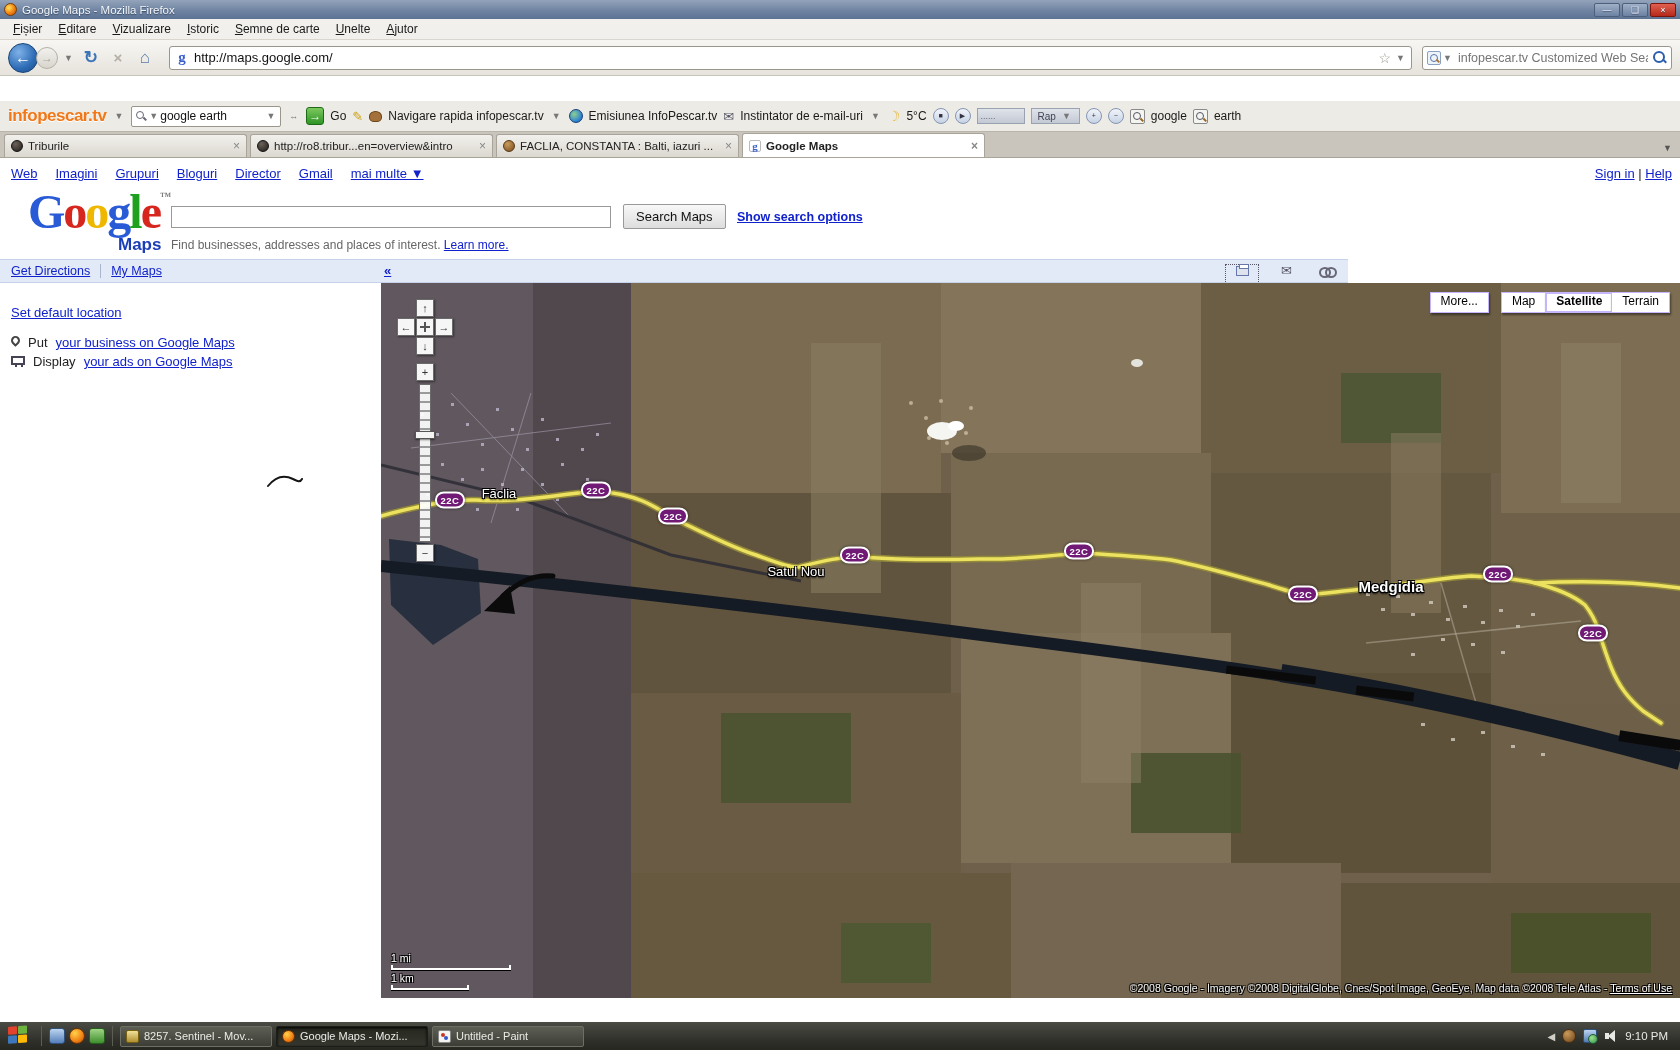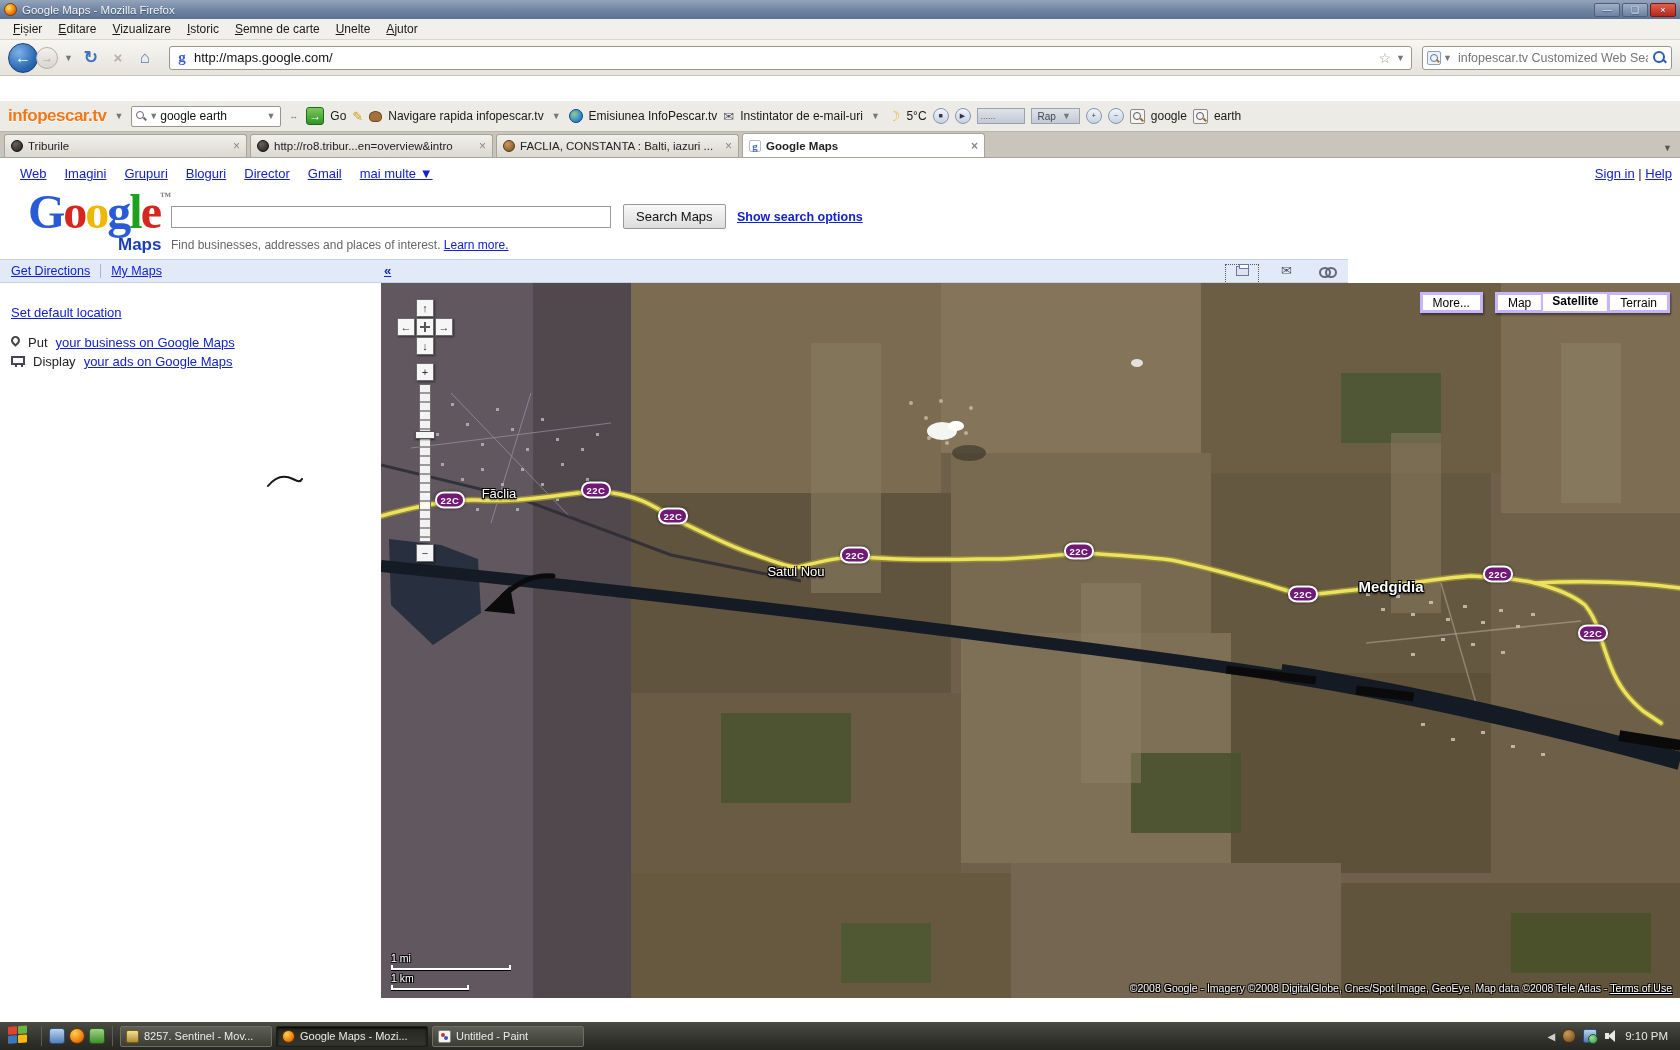--- a/index.html
+++ b/index.html
@@ -101,21 +101,21 @@
   .tico { width:12px; height:12px; border-radius:50%; flex:0 0 12px; }
   .tico.dark { background:radial-gradient(circle at 35% 30%, #6a625a, #221d18); border:1px solid #111; }
   .tico.brown { background:radial-gradient(circle at 35% 30%, #c89a5a, #7a4d1e); border:1px solid #583812; }
   .tico.gmap { background:#fff; border:1px solid #bbb; border-radius:2px; color:#3a5fcd; font-family:"Liberation Serif",serif;
     font-weight:bold; font-size:11px; line-height:11px; text-align:center; }
   .alltabs { margin-left:auto; color:#555; font-size:9px; padding:0 4px 4px 0; }
 
   
   .content { position:absolute; left:0; top:158px; width:1680px; height:840px; background:#fff; }
   a, .link { color:#1122cc; text-decoration:underline; cursor:pointer; }
-  .gheader { position:absolute; left:11px; top:8px; display:flex; gap:18px; font-size:13px;margin-left:9px; }
+  .gheader { position:absolute; left:11px; top:8px; display:flex; gap:18px; font-size:13px; }
   .gheader-right { position:absolute; right:8px; top:8px; font-size:13px; color:#222; }
   .logo { position:absolute; left:28px; top:26px; font-family:"Liberation Serif",serif; font-weight:bold; font-size:48px; letter-spacing:-2px; }
   .logo .tm { font-size:11px; vertical-align:28px; color:#777; letter-spacing:0; }
   .logo-maps { position:absolute; left:118px; top:77px; font-size:17px; font-weight:bold; color:#1a3db8; letter-spacing:0; }
   .q-input { position:absolute; left:171px; top:48px; width:440px; height:22px; border:1px solid #999; padding:0 4px; font-size:13px; font-family:"Liberation Sans",sans-serif; }
   .q-btn { position:absolute; left:623px; top:46px; height:25px; padding:0 12px; font-size:13px;
     background:linear-gradient(#f8f8f8,#ddd); border:1px solid #999; border-radius:2px; color:#111; }
   .q-opts { position:absolute; left:737px; top:52px; font-size:12.5px; font-weight:bold; }
   .q-hint { position:absolute; left:171px; top:80px; font-size:12px; color:#666; }
 
@@ -153,21 +153,21 @@
     text-align:center; box-shadow:0 0 3px rgba(0,0,0,.6); letter-spacing:0.5px; }
   .pan { position:absolute; left:8px; top:8px; width:70px; height:290px; }
   .pbtn { position:absolute; width:18px; height:18px; background:rgba(255,255,255,.95); border:1px solid #6b6b6b;
     color:#333; font-size:11px; line-height:16px; text-align:center; box-shadow:1px 1px 2px rgba(0,0,0,.45); }
   .pbtn.center::before { content:""; position:absolute; left:3px; top:7px; width:10px; height:2px; background:#555; }
   .pbtn.center::after { content:""; position:absolute; left:7px; top:3px; width:2px; height:10px; background:#555; }
   .ztrack { position:absolute; left:30px; top:93px; width:12px; height:158px; background:rgba(255,255,255,.92);
     border:1px solid #6b6b6b; background-image:repeating-linear-gradient(rgba(255,255,255,0) 0 7px, #9a9a9a 7px 9px); }
   .zknob { position:absolute; left:26px; top:140px; width:20px; height:8px; background:#f4f4f4; border:1px solid #555; box-shadow:0 1px 2px rgba(0,0,0,.5); }
   .mtb-row { position:absolute; right:10px; top:9px; display:flex; }
-  .mtb { height:21px; padding:1px 10px 0 10px; background:#fff; border:3px solid #c4b5fd; font-size:12px; color:#000;
+  .mtb { height:21px; padding:1px 10px 0 10px; background:#fff; border:1px solid #c4b5fd; font-size:12px; color:#000;
     box-shadow:1px 2px 2px rgba(0,0,0,.45); white-space:nowrap; }
   .mtb.more { margin-right:12px; }
   .mtb.mid { border-right:none; }
   .mtb.active { font-weight:bold; border-width:2px; padding:0 9px; }
   .scale { position:absolute; left:10px; bottom:6px; color:#fff; font-size:10.5px;
     text-shadow:-1px -1px 0 #000,1px -1px 0 #000,-1px 1px 0 #000,1px 1px 0 #000; }
   .ruler { height:5px; border-left:2px solid #fff; border-right:2px solid #fff; border-bottom:2px solid #fff;
     filter:drop-shadow(0 1px 0 #000); margin:1px 0 2px 0; }
   .attrib { position:absolute; right:8px; bottom:4px; color:#f2f2f2; font-size:10.5px;
     text-shadow:-1px -1px 0 #000,1px -1px 0 #000,-1px 1px 0 #000,1px 1px 0 #000;padding-left:8px; }

